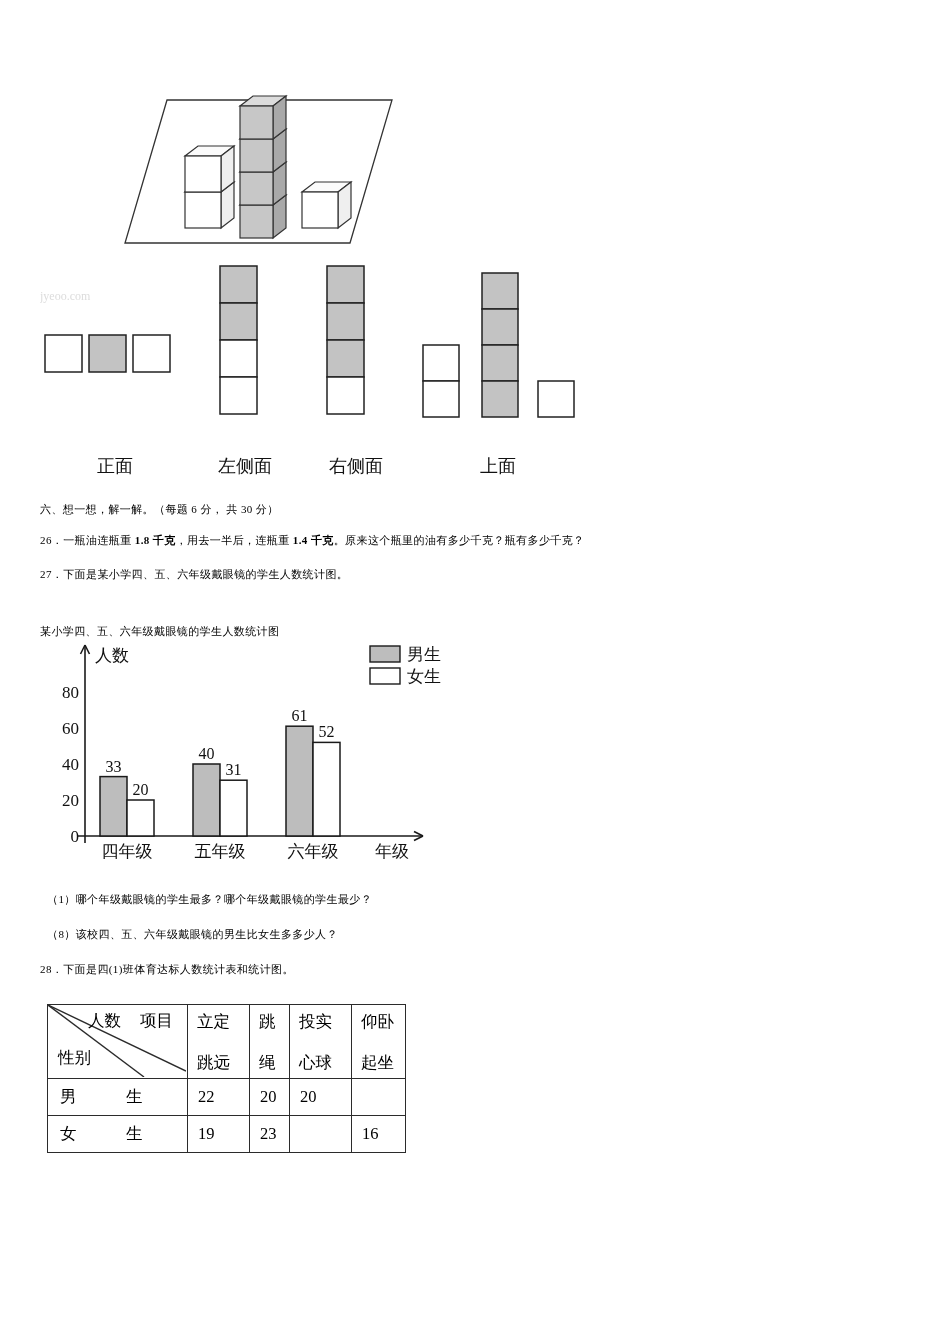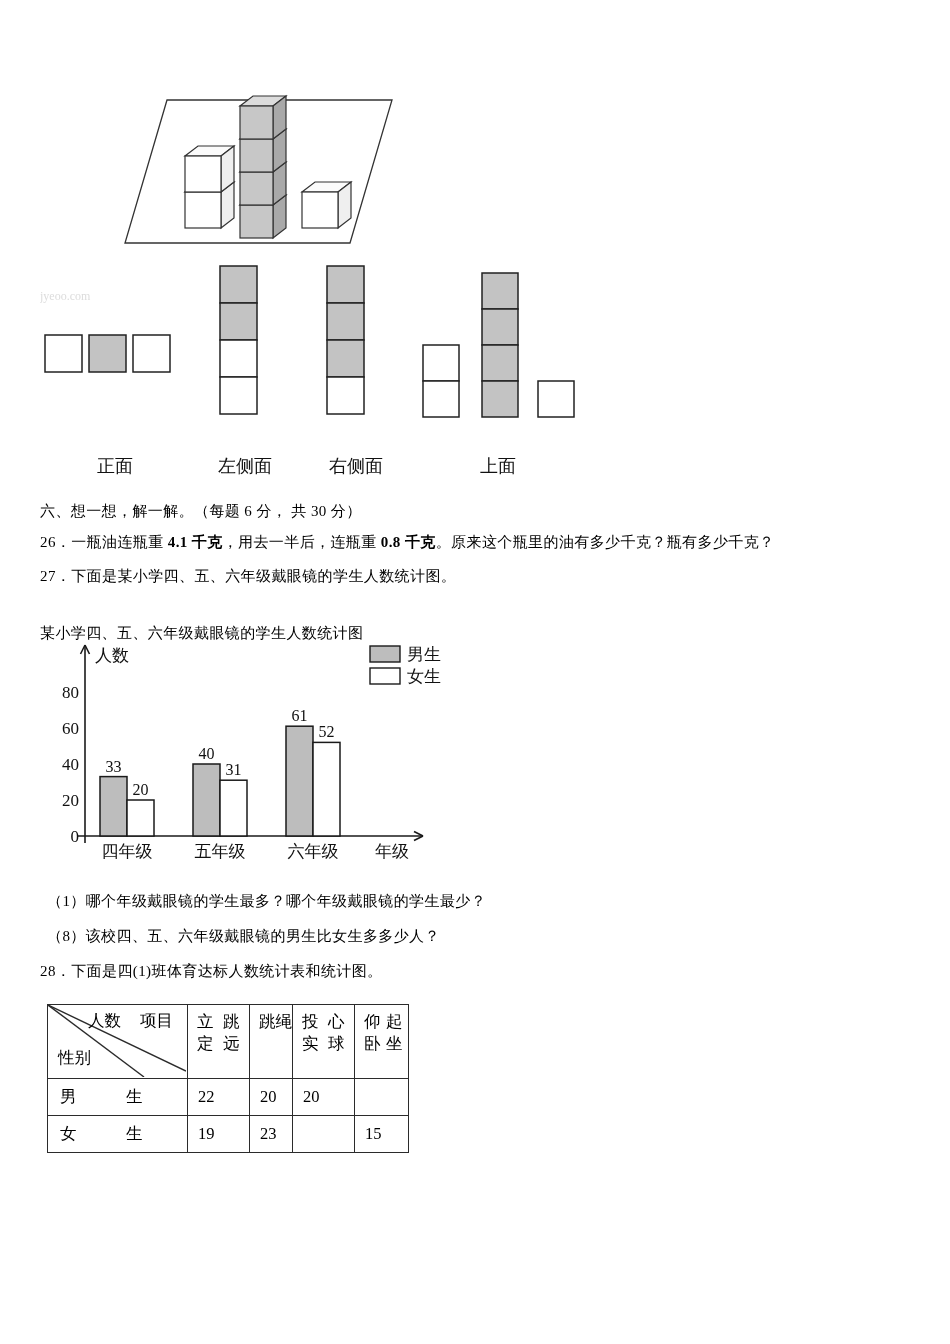--- a/index.html
+++ b/index.html
@@ -1,35 +1,35 @@
 <!DOCTYPE html>
 <html><head>
 <meta charset="utf-8">
 <style>
   * { margin:0; padding:0; box-sizing:border-box; }
   html,body { width:950px; height:1344px; background:#ffffff; overflow:hidden; }
   body { position:relative; font-family:"Liberation Serif","DejaVu Serif",serif; color:#000; }
   .page { position:absolute; inset:0; background:#fff; }
-  .line { position:absolute; left:40px; font-size:15px; white-space:nowrap; letter-spacing:.4px; }
+  .line { position:absolute; left:40px; font-size:11px; white-space:nowrap; letter-spacing:.4px; }
   .b { font-weight:bold; }
   svg.abs { position:absolute; }
   svg text { font-family:"Liberation Serif","DejaVu Serif",serif; }
 
   table.stats { position:absolute; left:47px; top:1004px; border-collapse:collapse; font-size:16.5px; table-layout:fixed; }
   .stats td { border:1.6px solid #2b2b2b; vertical-align:middle; background:#fff; }
   .stats tr.hdr { height:74px; }
   .stats tr.datarow { height:37px; }
   .stats td.val { padding-left:10px; text-align:left; }
   .stats td.rowlabel { padding-left:12px; }
   .corner { position:relative; padding:0; }
   .corner svg { position:absolute; left:0; top:0; }
   .corner .c-count { position:absolute; left:40px; top:5px; }
   .corner .c-item { position:absolute; left:92px; top:5px; }
   .corner .c-gender { position:absolute; left:10px; top:42px; }
-  .hcol { height:72px; display:flex; flex-direction:row; justify-content:center; padding:5px 0 4px 9px; }
+  .hcol { height:72px; display:flex; flex-direction:column; justify-content:space-between; padding:5px 0 4px 9px; }
 </style>
 </head>
 <body>
 
 <div class="page">
 
   <svg id="diagram" class="abs" style="left:40px;top:88px" width="580" height="402">
       <text x="0" y="212" fill="#dcdcdc" font-size="12">jyeoo.com</text>
       <polygon points="85,155 310,155 352,12 127,12" fill="none" stroke="#333" stroke-width="1.3"></polygon>
       <g>
@@ -87,21 +87,21 @@
       <rect x="498" y="293" width="36" height="36" fill="#ffffff" stroke="#222" stroke-width="1.5"></rect>
       <text x="75" y="384" fill="#111" font-size="18" text-anchor="middle">正面</text>
       <text x="205" y="384" fill="#111" font-size="18" text-anchor="middle">左侧面</text>
       <text x="316" y="384" fill="#111" font-size="18" text-anchor="middle">右侧面</text>
       <text x="458" y="384" fill="#111" font-size="18" text-anchor="middle">上面</text>
     </svg>
 
   <div class="line" style="top:502px">六、想一想，解一解。（每题 6 分， 共 30 分）</div>
 
   <div class="line" style="top:533px">
-    <span>26．一瓶油连瓶重 </span><span class="b">4.1 千克</span><span>，用去一半后，连瓶重 </span><span class="b">0.8 千克</span><span>。原来这个瓶里的油有多少千克？瓶有多少千克？</span>
+    <span>26．一瓶油连瓶重 </span><span class="b">1.8 千克</span><span>，用去一半后，连瓶重 </span><span class="b">1.4 千克</span><span>。原来这个瓶里的油有多少千克？瓶有多少千克？</span>
   </div>
 
   <div class="line" style="top:567px">27．下面是某小学四、五、六年级戴眼镜的学生人数统计图。</div>
   <div class="line" style="top:624px">某小学四、五、六年级戴眼镜的学生人数统计图</div>
 
   <svg id="barchart" class="abs" style="left:55px;top:633px" width="420" height="240">
       <line x1="30" y1="210" x2="30" y2="12" stroke="#1a1a1a" stroke-width="1.6"></line>
       <line x1="30" y1="12" x2="25.5" y2="21" stroke="#1a1a1a" stroke-width="1.6"></line>
       <line x1="30" y1="12" x2="34.5" y2="21" stroke="#1a1a1a" stroke-width="1.6"></line>
       <line x1="22" y1="203" x2="368" y2="203" stroke="#1a1a1a" stroke-width="1.6"></line>
@@ -189,18 +189,18 @@
       <td class="val">22</td>
       <td class="val">20</td>
       <td class="val">20</td>
       <td class="val"></td>
     </tr>
     <tr class="datarow">
       <td class="rowlabel">女　　　生</td>
       <td class="val">19</td>
       <td class="val">23</td>
       <td class="val"></td>
-      <td class="val">15</td>
+      <td class="val">16</td>
     </tr>
   </tbody>
     </table>
 
 </div>
 
 </body></html>

